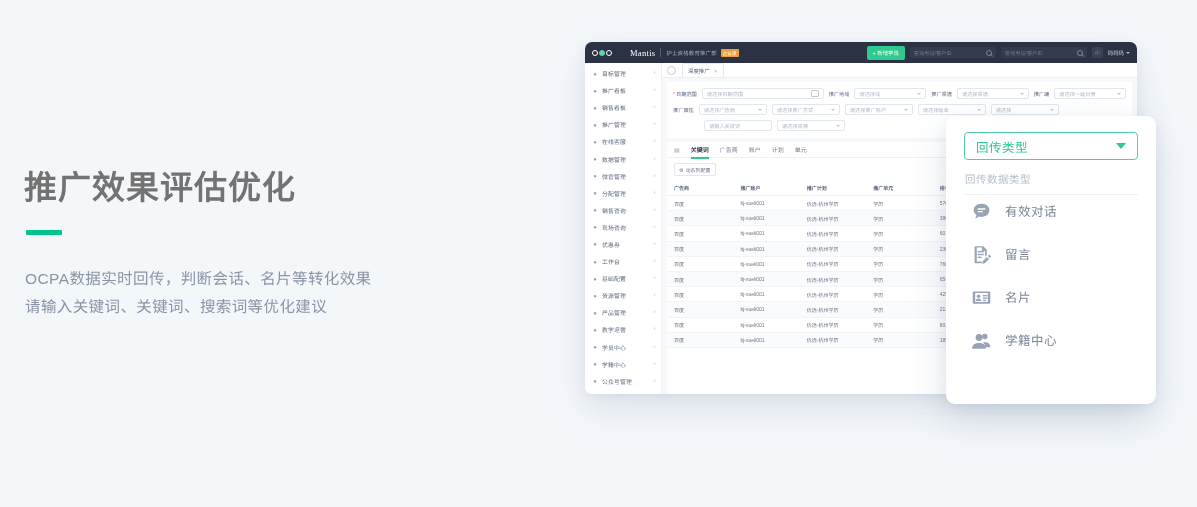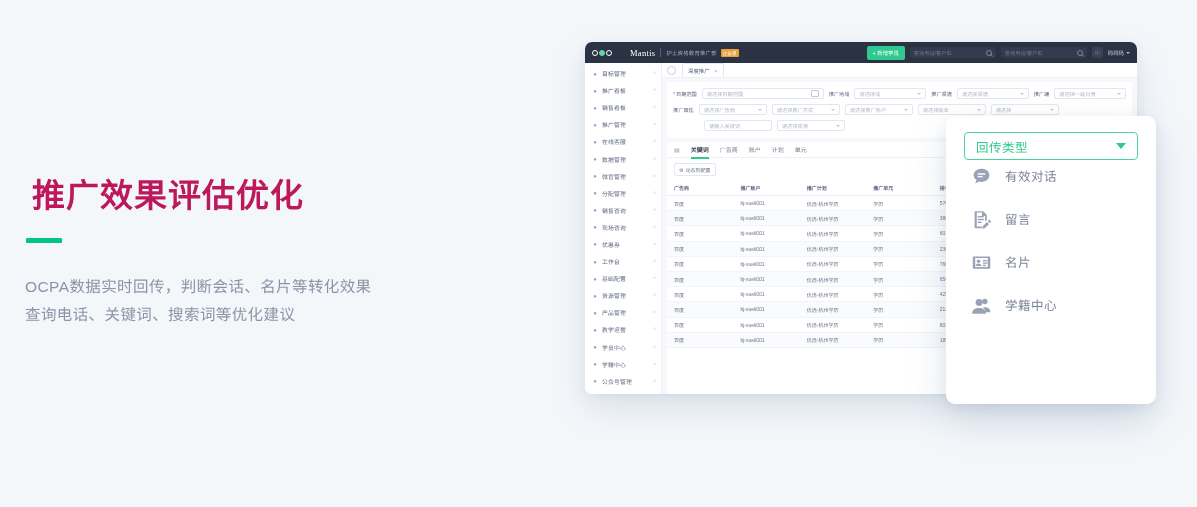--- a/index.html
+++ b/index.html
@@ -19,23 +19,23 @@
   
   .left-copy {
     position: absolute;
     left: 24px;
     top: 168px;
     width: 480px;
   }
   .headline {
     font-size: 33px;
     font-weight: bold;
-    color: #be185d;
+    color: #737373;
     letter-spacing: 1px;
-    margin: 8px;
+    margin: 0;
     line-height: 1.2;
   }
   .green-rule {
     width: 36px;
     height: 5px;
     background: #00c48c;
     border-radius: 1px;
     margin: 22px 0 0 2px;
   }
   .desc-list {
@@ -486,21 +486,21 @@
   .dd-icon svg { display: block; }
 </style>
 </head>
 <body>
 
 <section class="left-copy">
   <h1 class="headline">推广效果评估优化</h1>
   <div class="green-rule"></div>
   <ul class="desc-list">
     <li>OCPA数据实时回传，判断会话、名片等转化效果</li>
-    <li>查询电话、关键词、搜索词等优化建议</li>
+    <li>请输入关键词、关键词、搜索词等优化建议</li>
   </ul>
 </section>
 
 <section class="app-shot">
 
   <div class="app-topbar">
     <div class="logo-wrap">
       <div class="logo-dots">
         <i></i>
           <i class="filled"></i>
@@ -831,20 +831,21 @@
 
     </div>
   </div>
 </section>
 
 <section class="dropdown-card">
   <div class="dd-select">
     <span class="dd-select-label">回传类型</span>
     <span class="dd-caret"></span>
   </div>
+  <div class="dd-group-label">回传数据类型</div>
   <div class="dd-list" id="ddlist">
       <div class="dd-item">
         <span class="dd-icon">
           <svg width="21" height="21" viewBox="0 0 24 24" fill="currentColor">
             <path d="M12 3C6.9 3 3 6.3 3 10.4c0 2.3 1.2 4.3 3.2 5.7-.1 1.2-.6 2.5-1.5 3.6 1.9-.3 3.4-1.1 4.4-1.9 .9.2 1.9.4 2.9.4 5.1 0 9-3.3 9-7.8S17.1 3 12 3z"></path>
             <rect x="7.5" y="8.4" width="9" height="1.5" rx=".75" fill="#fff"></rect>
             <rect x="7.5" y="11.4" width="6" height="1.5" rx=".75" fill="#fff"></rect>
           </svg>
         </span>
         <span class="dd-item-label">有效对话</span>

